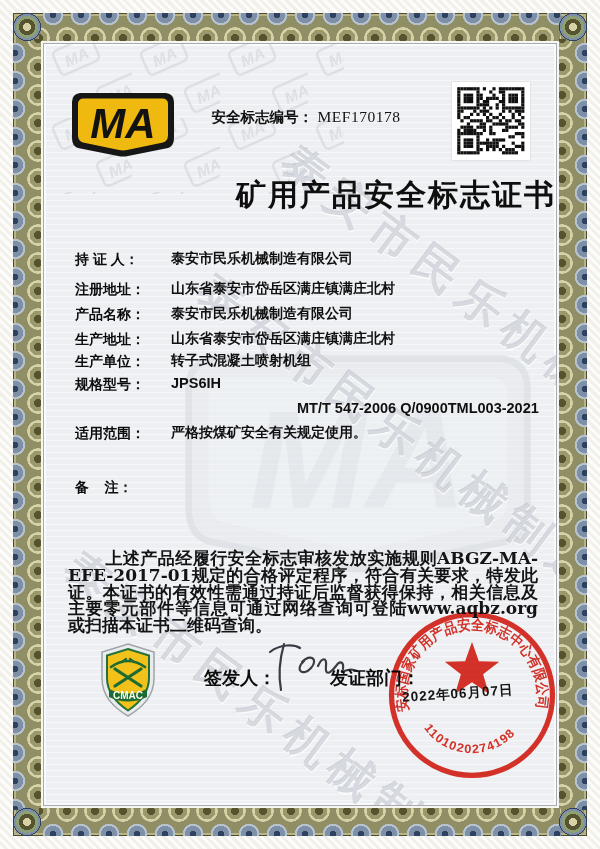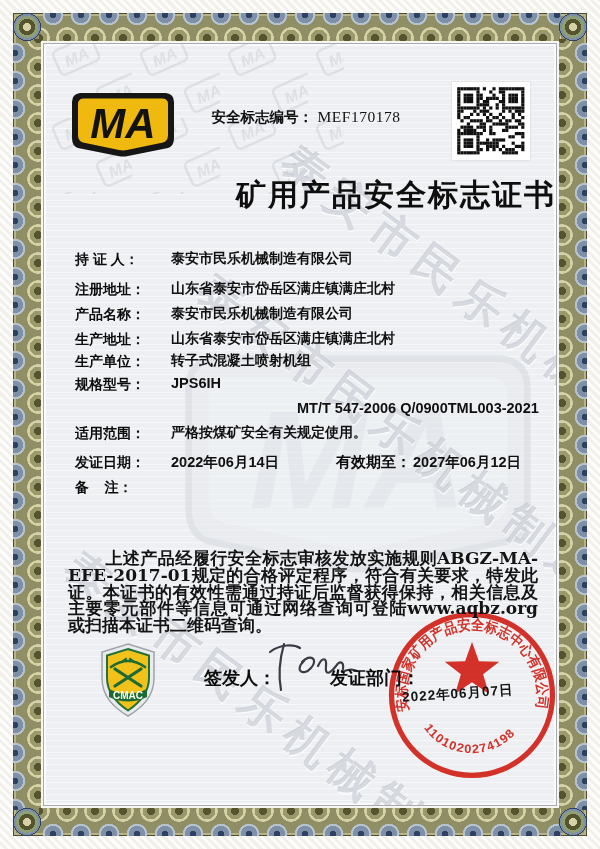--- a/index.html
+++ b/index.html
@@ -393,26 +393,20 @@
         <span class="lbl">规格型号：</span>
         <span class="val v-hei">JPS6IH</span>
       </div>
       <div class="row r6" style="top:356px">
         <span class="val v-hei">MT/T 547-2006 Q/0900TML003-2021</span>
       </div>
       <div class="row r7" style="top:380px">
         <span class="lbl">适用范围：</span>
         <span class="val v-kai">严格按煤矿安全有关规定使用。</span>
       </div>
-      <div class="row r8" style="top:409px">
-        <span class="lbl">发证日期：</span>
-        <span class="val v-hei">2022年06月14日</span>
-        <span class="lbl2">有效期至：</span>
-        <span class="val2 v-hei">2027年06月12日</span>
-      </div>
       <div class="row r9" style="top:434px">
         <span class="lbl">备    注：</span>
         <span class="val v-kai"></span>
       </div>
 
       <div class="decl">上述产品经履行安全标志审核发放实施规则ABGZ-MA-EFE-2017-01规定的合格评定程序，符合有关要求，特发此证。本证书的有效性需通过持证后监督获得保持，相关信息及主要零元部件等信息可通过网络查询可登陆www.aqbz.org或扫描本证书二维码查询。</div>
 
       <svg class="cmac" viewBox="0 0 60 76" xmlns="http://www.w3.org/2000/svg">
         <path d="M30,2 L56,10 V36 C56,54 45,65 30,74 C15,65 4,54 4,36 V10 Z" fill="#e9ebed" stroke="#9fa4a8" stroke-width="1.5"></path>
         <path d="M30,7 L51,13.5 V36 C51,51 41.5,60.8 30,68.5 C18.5,60.8 9,51 9,36 V13.5 Z" fill="#f3c21a" stroke="#22713a" stroke-width="2"></path>

